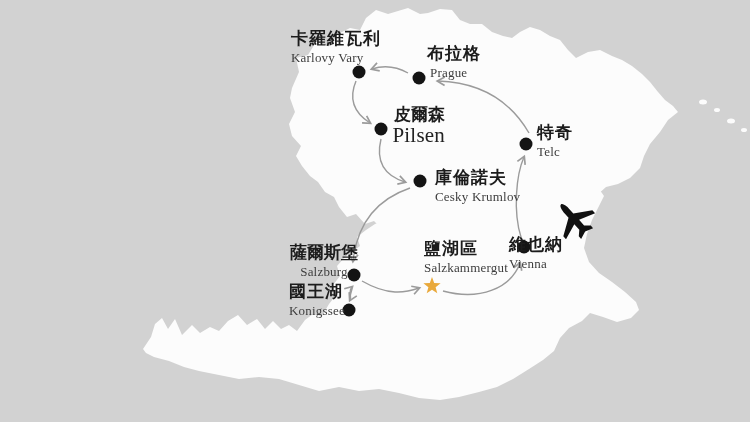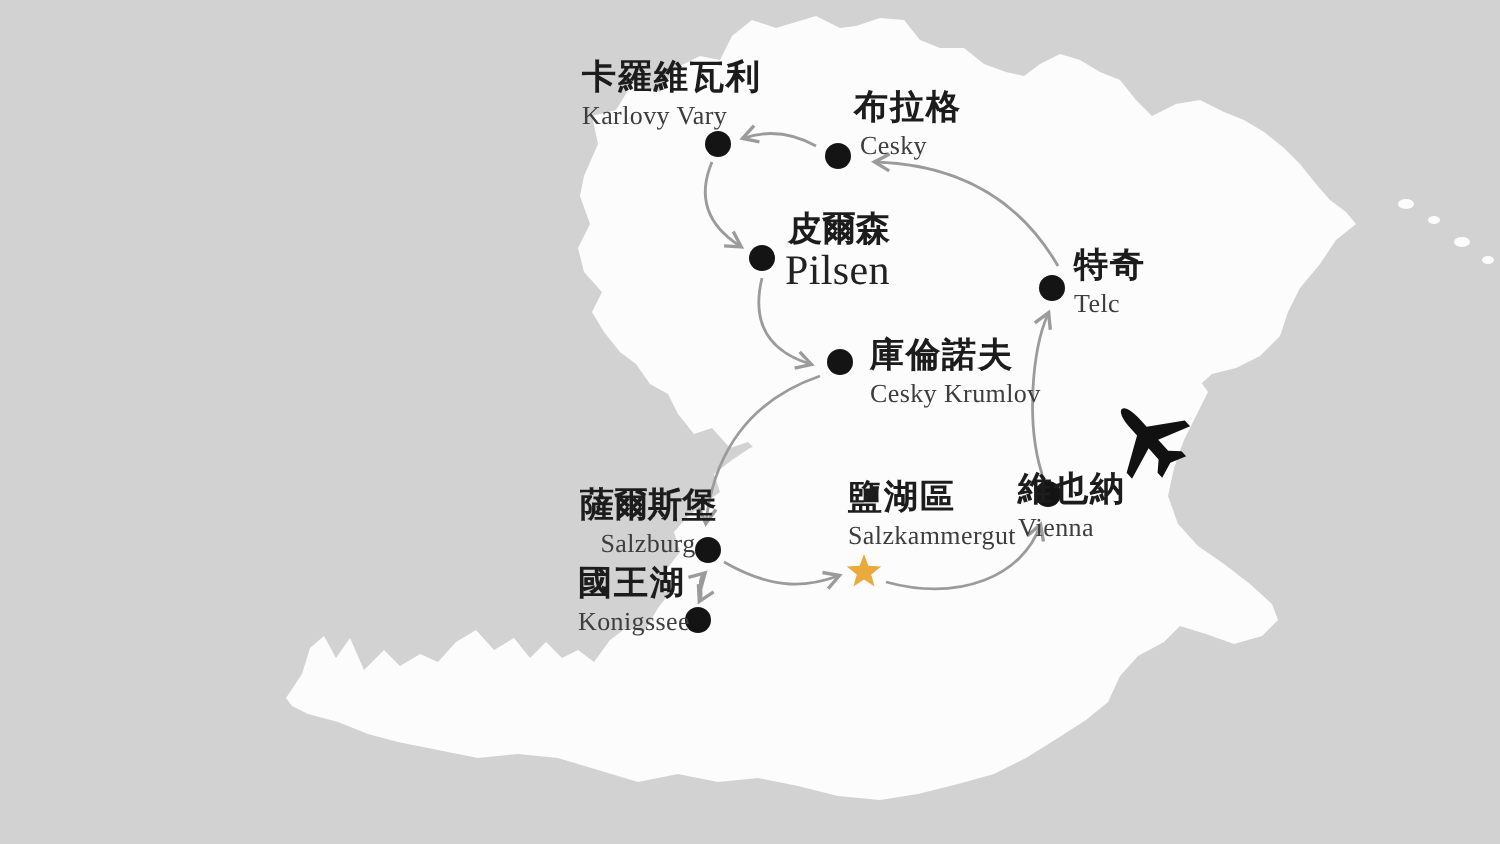--- a/index.html
+++ b/index.html
@@ -106,21 +106,21 @@
     </g>
   </svg>
 
   <div class="loc" style="left:291px;top:30px;">
     <span class="zh">卡羅維瓦利</span>
     <span class="en">Karlovy Vary</span>
   </div>
 
   <div class="loc" style="left:427px;top:45px;">
     <span class="zh">布拉格</span>
-    <span class="en" style="margin-left:3px;">Cesky</span>
+    <span class="en" style="margin-left:3px;">Prague</span>
   </div>
 
   <div class="loc" style="left:394px;top:106px;">
     <span class="zh zh-sm">皮爾森</span>
     <span class="en en-large" style="margin-left:-2px;text-align:right;">Pilsen</span>
   </div>
 
   <div class="loc" style="left:537px;top:124px;">
     <span class="zh">特奇</span>
     <span class="en">Telc</span>

